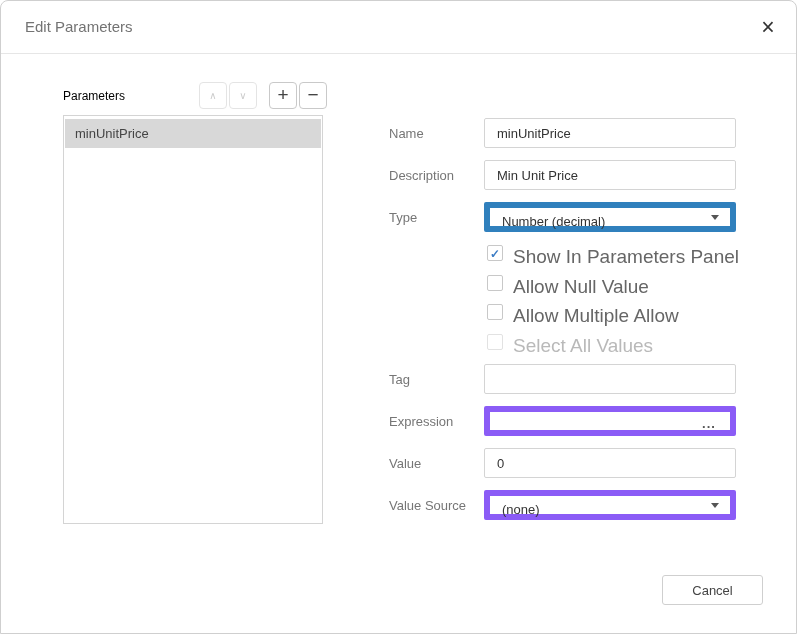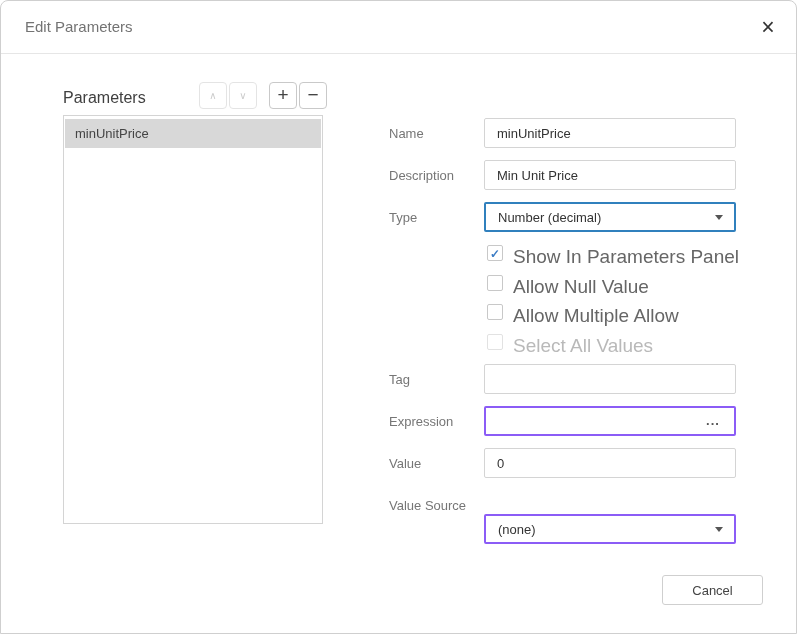--- a/index.html
+++ b/index.html
@@ -26,21 +26,21 @@
     cursor: pointer; background: transparent; border: none;
   }
   .header-divider {
     position: absolute; left: 0; right: 0; top: 52px;
     border-top: 1px solid #e6e6e6;
   }
 
   
   .params-label {
     position: absolute; left: 62px; top: 88px;
-    font-size: 16px; color: #404040;
+    font-size: 12px; color: #000000;
   }
   .tool-btn {
     position: absolute; top: 81px; width: 28px; height: 27px;
     background: #fff; border-radius: 4px; text-align: center;
     cursor: pointer;
   }
   .tool-btn.dim { border: 1px solid #e4e4e4; color: #ccc; font-size: 10px; line-height: 25px; }
   .tool-btn.dark { border: 1px solid #c9c9c9; color: #444; font-size: 19px; line-height: 24px; }
   .btn-up    { left: 198px; }
   .btn-down  { left: 228px; }
@@ -65,21 +65,21 @@
     font-size: 13px; color: #767676;
   }
   .tb {
     position: absolute; left: 483px; width: 252px; height: 30px;
     border: 1px solid #d4d4d4; border-radius: 2px; background: #fff;
     font-family: "Liberation Sans", sans-serif;
     font-size: 13px; color: #333; padding: 0 12px; outline: none;
   }
   .dropdown {
     position: absolute; left: 483px; width: 252px; height: 30px;
-    border: 2px solid #8b5cf6; border-radius: 2px; background: #fff;
+    border: 6px solid #8b5cf6; border-radius: 2px; background: #fff;
     cursor: pointer;
   }
   .dropdown.focused { border-color: #3080bd; }
   .dropdown .dd-text {
     position: absolute; left: 12px; top: 0; line-height: 28px;
     font-size: 13px; color: #333;
   }
   .dd-arrow {
     position: absolute; right: 11px; top: 50%; margin-top: -2px;
     width: 0; height: 0;
@@ -182,20 +182,20 @@
   <div class="field-label" style="top:413px">Expression</div>
   <div class="dropdown" style="top:405px">
     <span class="dd-text"></span>
     <button class="ellipsis-btn">...</button>
   </div>
 
   <div class="field-label" style="top:455px">Value</div>
   <input class="tb" style="top: 447px;" value="0">
 
   <div class="field-label" style="top:497px">Value Source</div>
-  <div class="dropdown" style="top:513px">
+  <div class="dropdown" style="top:489px">
     <span class="dd-text">(none)</span>
     <span class="dd-arrow"></span>
   </div>
 
   <button class="footer-btn btn-cancel">Cancel</button>
 
 </div>
 
 </body></html>

